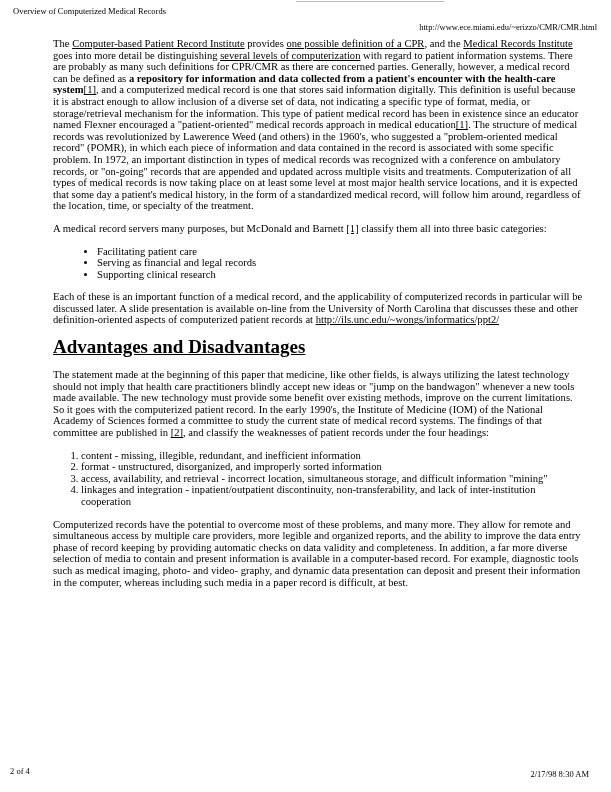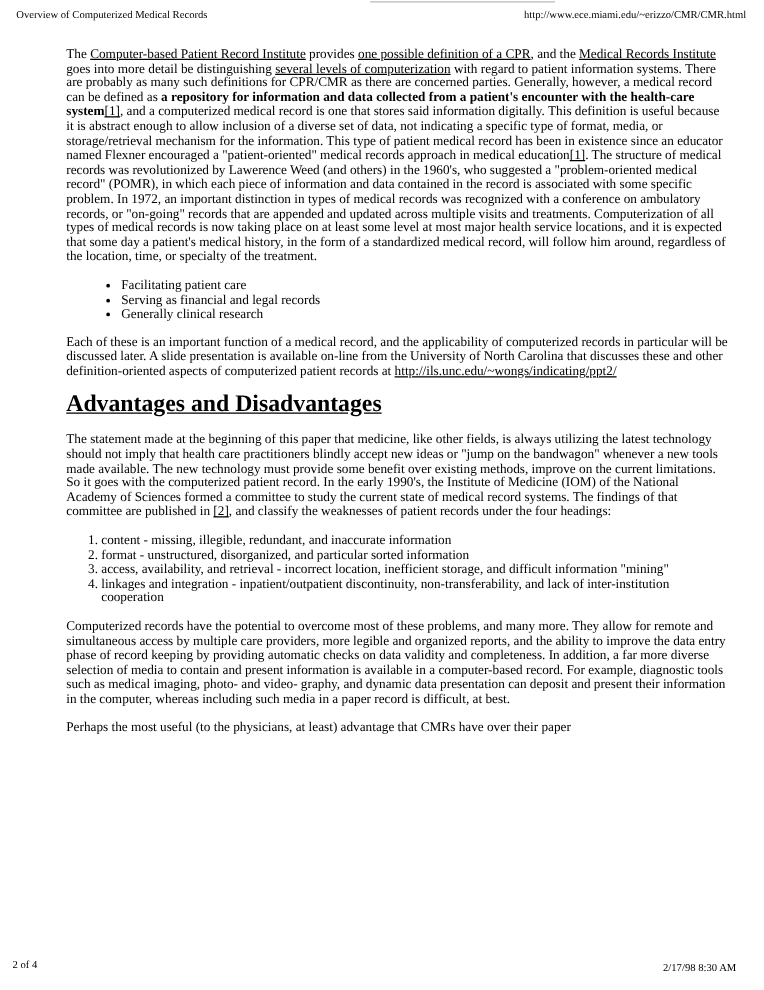--- a/index.html
+++ b/index.html
@@ -1,21 +1,21 @@
 <!DOCTYPE html>
 <html><head>
 <meta charset="utf-8">
 <style>
   html, body { margin: 0; padding: 0; background: #ffffff; }
   body {
     width: 611px; height: 792px; position: relative; overflow: hidden;
     font-family: "Liberation Serif", serif; color: #000;
   }
   .hdr-title { position: absolute; left: 13px; top: 6px; font-size: 8.5px; }
-  .hdr-url { position: absolute; right: 14px; top: 6px; font-size: 8.5px; text-align: right; }
+  .hdr-url { position: absolute; right: 14px; top: 22px; font-size: 8.5px; text-align: right; }
   .hdr-rule { position: absolute; left: 296px; top: 1px; width: 148px; height: 1px; background: #bbb; }
   .content { position: absolute; left: 53px; top: 38px; width: 530px; font-size: 10.6px; line-height: 11.6px; }
   p { margin: 0 0 11px 0; }
   a { color: #000; text-decoration: underline; font-family: Liberation Serif, serif; }
   ul { margin: 0 0 11px 0; padding-left: 28px; }
   ul li { list-style: disc; margin-left: 16px; }
   ol { margin: 0 0 11px 0; padding-left: 28px; }
   h2 { font-size: 19px; font-weight: bold; margin: 9px 0 12px 0; line-height: 20px; }
   h2 span { text-decoration: underline; }
   .ftr-page { position: absolute; left: 10px; top: 766px; font-size: 8.5px; }
@@ -24,38 +24,38 @@
 </head>
 <body>
 
 <div class="hdr-rule"></div>
 <div class="hdr-title">Overview of Computerized Medical Records</div>
 <div class="hdr-url">http://www.ece.miami.edu/~erizzo/CMR/CMR.html</div>
 
 <div class="content">
   <p><span>The </span><a>Computer-based Patient Record Institute</a><span> provides </span><a>one possible definition of a CPR</a><span>, and the </span><a>Medical Records Institute</a><span> goes into more detail be distinguishing </span><a>several levels of computerization</a><span> with regard to patient information systems.  There are probably as many such definitions for CPR/CMR as there are concerned parties.  Generally, however, a medical record can be defined as </span><b>a repository for information and data collected from a patient's encounter with the health-care system</b><a>[1]</a><span>, and a computerized medical record is one that stores said information digitally. This definition is useful because it is abstract enough to allow inclusion of a diverse set of data, not indicating a specific type of format, media, or storage/retrieval mechanism for the information. This type of patient medical record has been in existence since an educator named Flexner encouraged a "patient-oriented" medical records approach in medical education</span><a>[1]</a><span>. The structure of medical records was revolutionized by Lawerence Weed (and others) in the 1960's, who suggested a "problem-oriented medical record" (POMR), in which each piece of information and data contained in the record is associated with some specific problem. In 1972, an important distinction in types of medical records was recognized with a conference on ambulatory records, or "on-going" records that are appended and updated across multiple visits and treatments. Computerization of all types of medical records is now taking place on at least some level at most major health service locations, and it is expected that some day a patient's medical history, in the form of a standardized medical record, will follow him around, regardless of the location, time, or specialty of the treatment.</span></p>
 
+  <p><span>A medical record servers many purposes, but McDonald and Barnett </span><a>[1]</a><span> classify them all into three basic categories:</span></p>
 
   <ul>
     <li>Facilitating patient care</li>
     <li>Serving as financial and legal records</li>
-    <li>Generally clinical research</li>
+    <li>Supporting clinical research</li>
   </ul>
 
-  <p><span>Each of these is an important function of a medical record, and the applicability of computerized records in particular will be discussed later. A slide presentation is available on-line from the University of North Carolina that discusses these and other definition-oriented aspects of computerized patient records at </span><a>http://ils.unc.edu/~wongs/indicating/ppt2/</a></p>
+  <p><span>Each of these is an important function of a medical record, and the applicability of computerized records in particular will be discussed later. A slide presentation is available on-line from the University of North Carolina that discusses these and other definition-oriented aspects of computerized patient records at </span><a>http://ils.unc.edu/~wongs/informatics/ppt2/</a></p>
 
   <h2><span>Advantages and Disadvantages</span></h2>
 
   <p><span>The statement made at the beginning of this paper that medicine, like other fields, is always utilizing the latest technology should not imply that health care practitioners blindly accept new ideas or "jump on the bandwagon" whenever a new tools made available. The new technology must provide some benefit over existing methods, improve on the current limitations. So it goes with the computerized patient record. In the early 1990's, the Institute of Medicine (IOM) of the National Academy of Sciences formed a committee to study the current state of medical record systems. The findings of that committee are published in </span><a>[2]</a><span>, and classify the weaknesses of patient records under the four headings:</span></p>
 
   <ol>
-    <li>content - missing, illegible, redundant, and inaccurate information</li>
-    <li>format - unstructured, disorganized, and particular sorted information</li>
-    <li>access, availability, and retrieval - incorrect location, inefficient storage, and difficult information "mining"</li>
+    <li>content - missing, illegible, redundant, and inefficient information</li>
+    <li>format - unstructured, disorganized, and improperly sorted information</li>
+    <li>access, availability, and retrieval - incorrect location, simultaneous storage, and difficult information "mining"</li>
     <li>linkages and integration - inpatient/outpatient discontinuity, non-transferability, and lack of inter-institution cooperation</li>
   </ol>
 
   <p>Computerized records have the potential to overcome most of these problems, and many more. They allow for remote and simultaneous access by multiple care providers, more legible and organized reports, and the ability to improve the data entry phase of record keeping by providing automatic checks on data validity and completeness. In addition, a far more diverse selection of media to contain and present information is available in a computer-based record. For example, diagnostic tools such as medical imaging, photo- and video- graphy, and dynamic data presentation can deposit and present their information in the computer, whereas including such media in a paper record is difficult, at best.</p>
-  <p>Perhaps the most useful (to the physicians, at least) advantage that CMRs have over their paper</p>
 </div>
 
 <div class="ftr-page">2 of 4</div>
 <div class="ftr-date">2/17/98 8:30 AM</div>
 
 </body></html>

